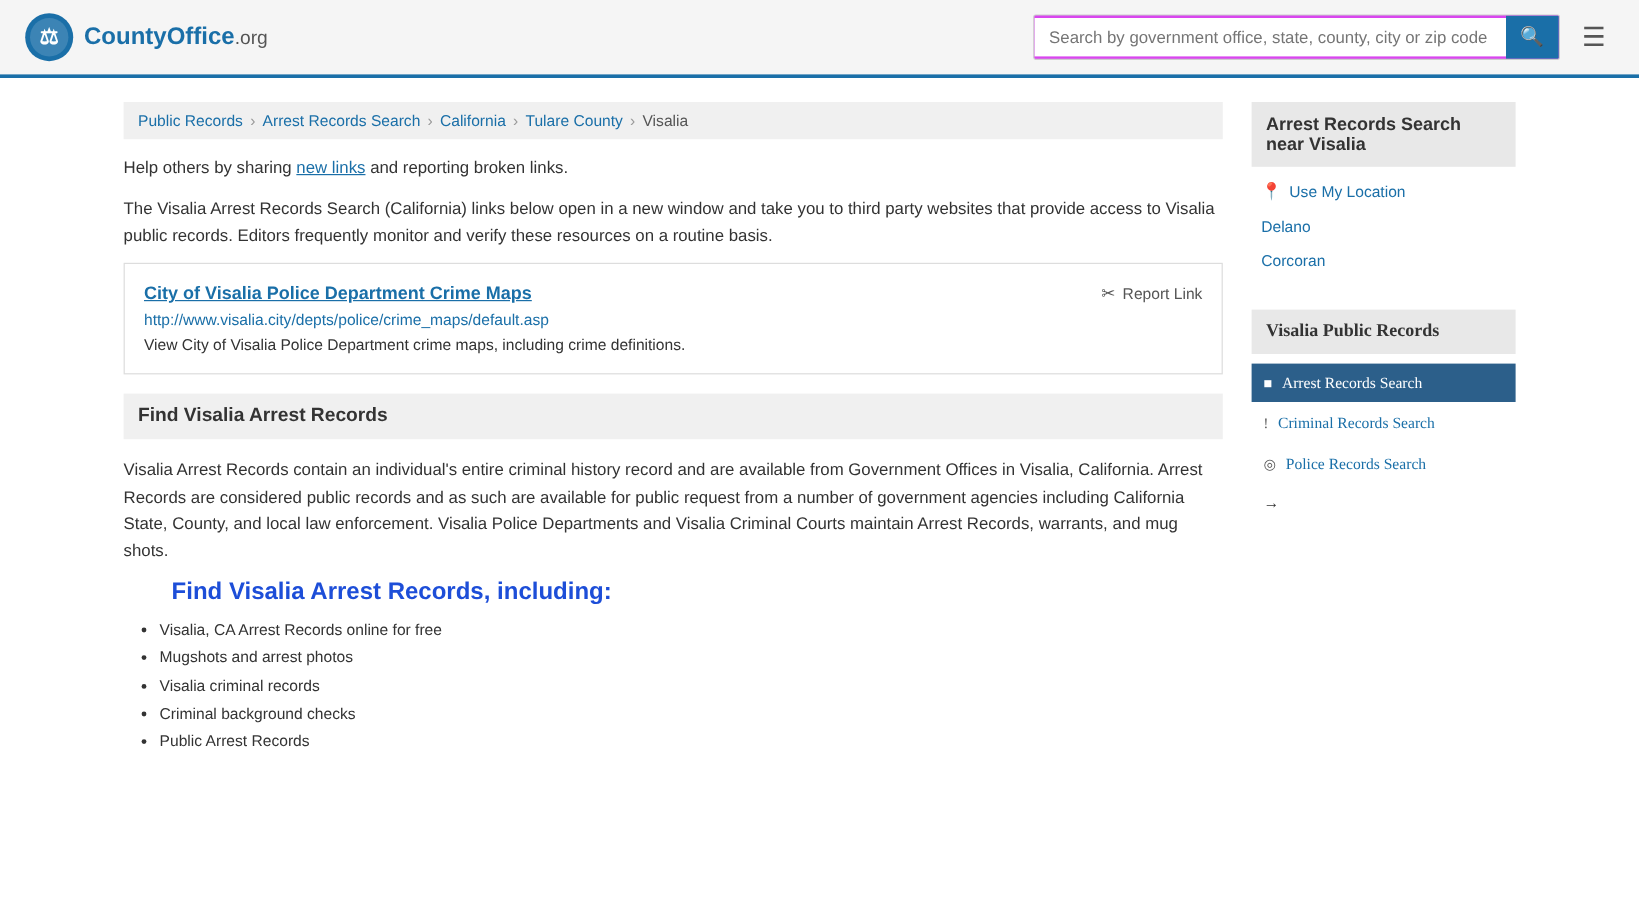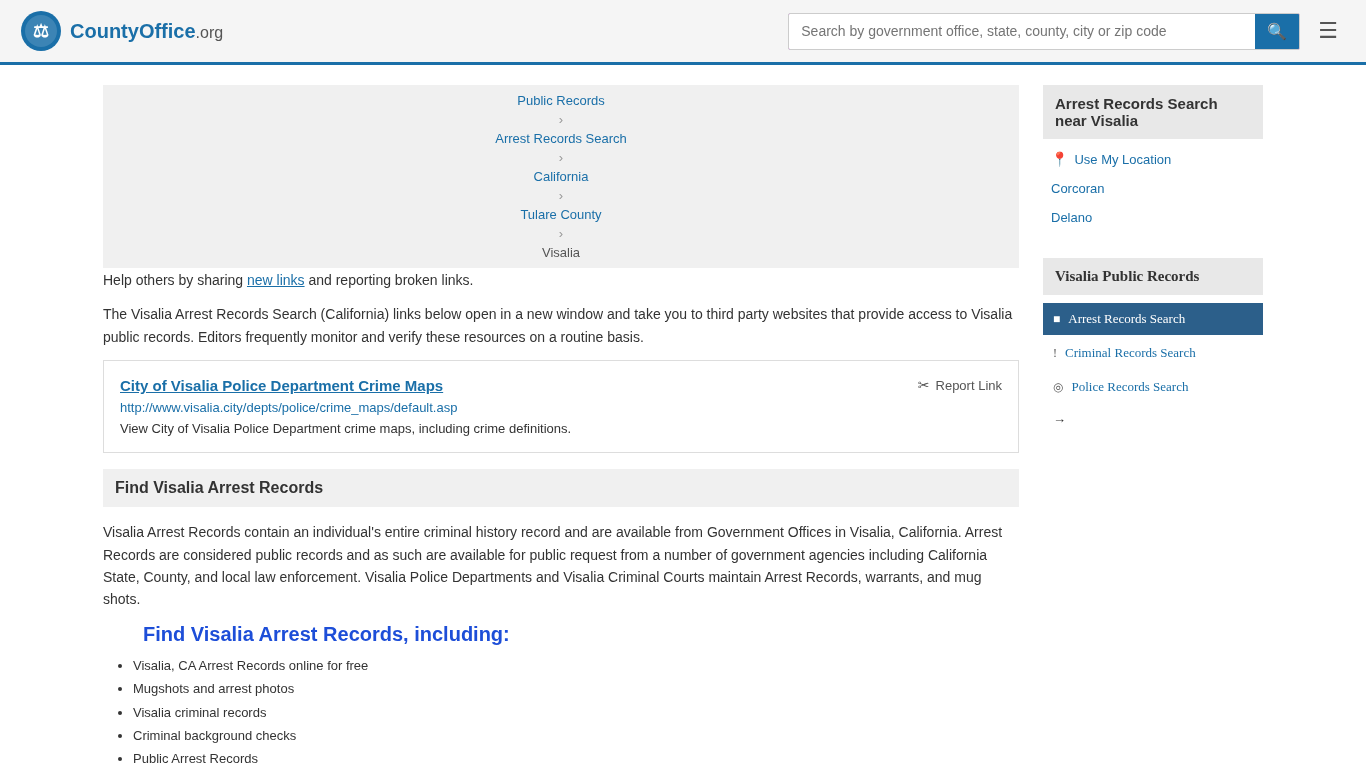--- a/index.html
+++ b/index.html
@@ -23,25 +23,26 @@
       width: 42px;
       height: 42px;
     }
     .header-right {
       display: flex;
       align-items: center;
       gap: 10px;
     }
     .search-bar {
       display: flex;
+      align-items: center;
       border: 1px solid #ccc;
       background: #d946ef;
       border-radius: 2px;
       overflow: hidden;
-      width: 512px;
+      width: 439px;
     }
     .search-bar input {
       border: none;
       outline: none;
       padding: 8px 12px;
       font-size: 14px;
       width: 100%;
       color: #999;
     }
     .search-btn {
@@ -84,26 +85,25 @@
       color: #333;
       margin-bottom: 14px;
     }
 
     
     .breadcrumb {
       background: #f0f0f0;
       padding: 8px 12px;
       font-size: 13px;
       color: #555;
-      margin-bottom: 1px;
+      margin-bottom: 12px;
       display: flex;
       align-items: center;
       flex-wrap: wrap;
       gap: 4px;
-      flex-direction: column;
     }
     .breadcrumb a {
       color: #1a6fa8;
       text-decoration: none;
     }
     .breadcrumb-sep { color: #999; margin: 0 2px; }
 
     
     .desc-text {
       font-size: 14px;
@@ -321,22 +321,22 @@
   </div>
 
   <aside class="sidebar">
 
     <div>
       <div class="sidebar-section-title">Arrest Records Search near Visalia</div>
       <div class="sidebar-location">
         <span class="location-icon">📍</span>
         <a href="#">Use My Location</a>
       </div>
+      <a href="#" class="sidebar-link">Delano</a>
       <a href="#" class="sidebar-link">Corcoran</a>
-      <a href="#" class="sidebar-link">Delano</a>
     </div>
 
     <div class="sidebar-pub-records">
       <div class="sidebar-pub-title">Visalia Public Records</div>
 
       <div class="sidebar-nav-item active">
         <span class="sidebar-nav-icon">■</span>
         <a href="#">Arrest Records Search</a>
       </div>
 

